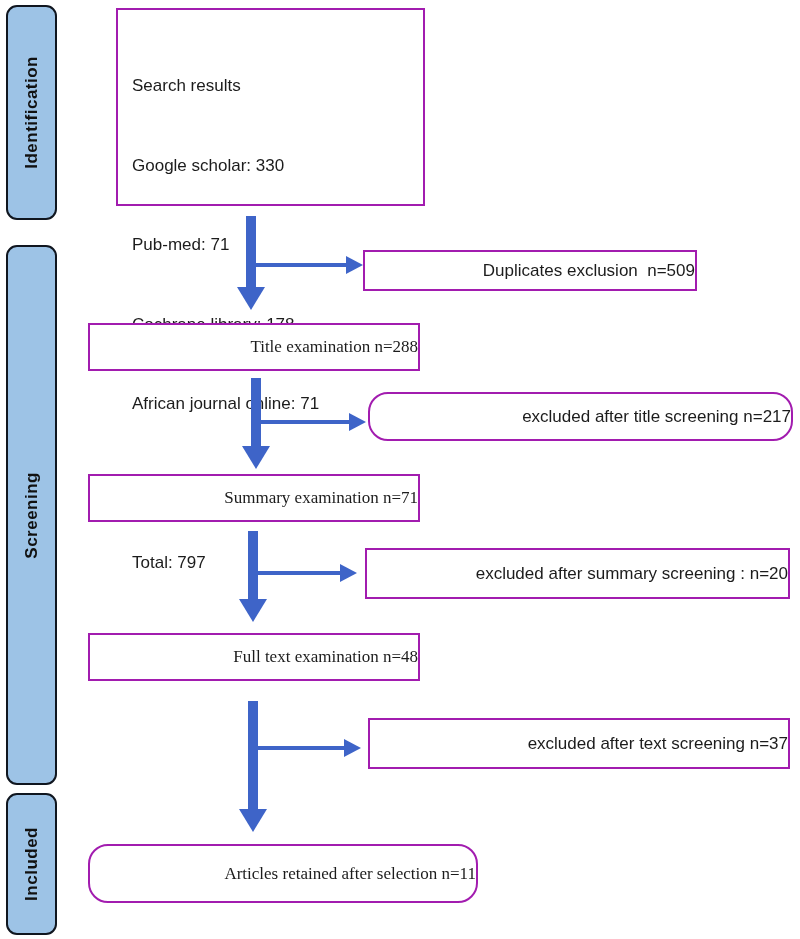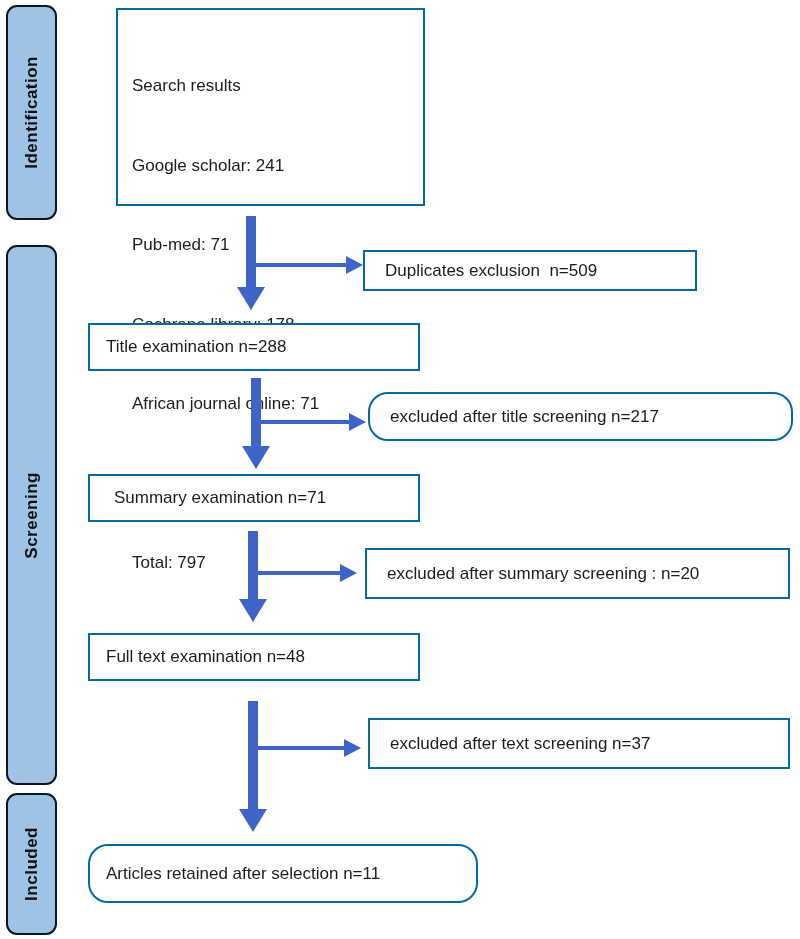--- a/index.html
+++ b/index.html
@@ -36,35 +36,36 @@
     font-weight: bold;
     color: #111111;
     letter-spacing: 0.5px;
     white-space: nowrap;
   }
 
   
   .fbox {
     position: absolute;
     background: #ffffff;
-    border: 2px solid #0369a1;
+    border: 2px solid #a21caf;
     box-sizing: border-box;
     color: #1c1c1c;
     font-size: 17px;
     white-space: pre-wrap;
   }
   .fbox.center-v {
     display: flex;
     align-items: center;
+    justify-content: flex-end;
   }
   .searchbox {
     padding: 10px 10px 6px 14px;
     line-height: 26.5px;
   }
-  .padlab { padding-left: 16px; }
+  .padlab { padding-left: 16px; font-family: Liberation Serif, serif; }
   .padlab2 { padding-left: 20px; }
 
   
   .vshaft { position: absolute; width: 10px; background: #3E64C8; }
   .vhead  { position: absolute; width: 0; height: 0;
             border-left: 14px solid transparent;
             border-right: 14px solid transparent;
             border-top: 23px solid #3E64C8; }
   .hline  { position: absolute; height: 4px; background: #3E64C8; }
   .hhead  { position: absolute; width: 0; height: 0;
@@ -82,21 +83,21 @@
   </div>
   <div class="stage" style="top:245px; height:540px;">
     <span class="vtext">Screening</span>
   </div>
   <div class="stage" style="top:793px; height:142px;">
     <span class="vtext">Included</span>
   </div>
 
   <div class="fbox searchbox" style="left:116px; top:8px; width:309px; height:198px;">
     <div>Search results</div>
-    <div>Google scholar: 241</div>
+    <div>Google scholar: 330</div>
     <div>Pub-med: 71</div>
     <div>Cochrane library: 178</div>
     <div>African journal online: 71</div>
     <div>Index Medicus Africain: 4</div>
     <div>Total: 797</div>
   </div>
 
   <div class="vshaft" style="left:246px; top:216px; height:72px;"></div>
   <div class="vhead" style="left:237px; top:287px;"></div>
 

